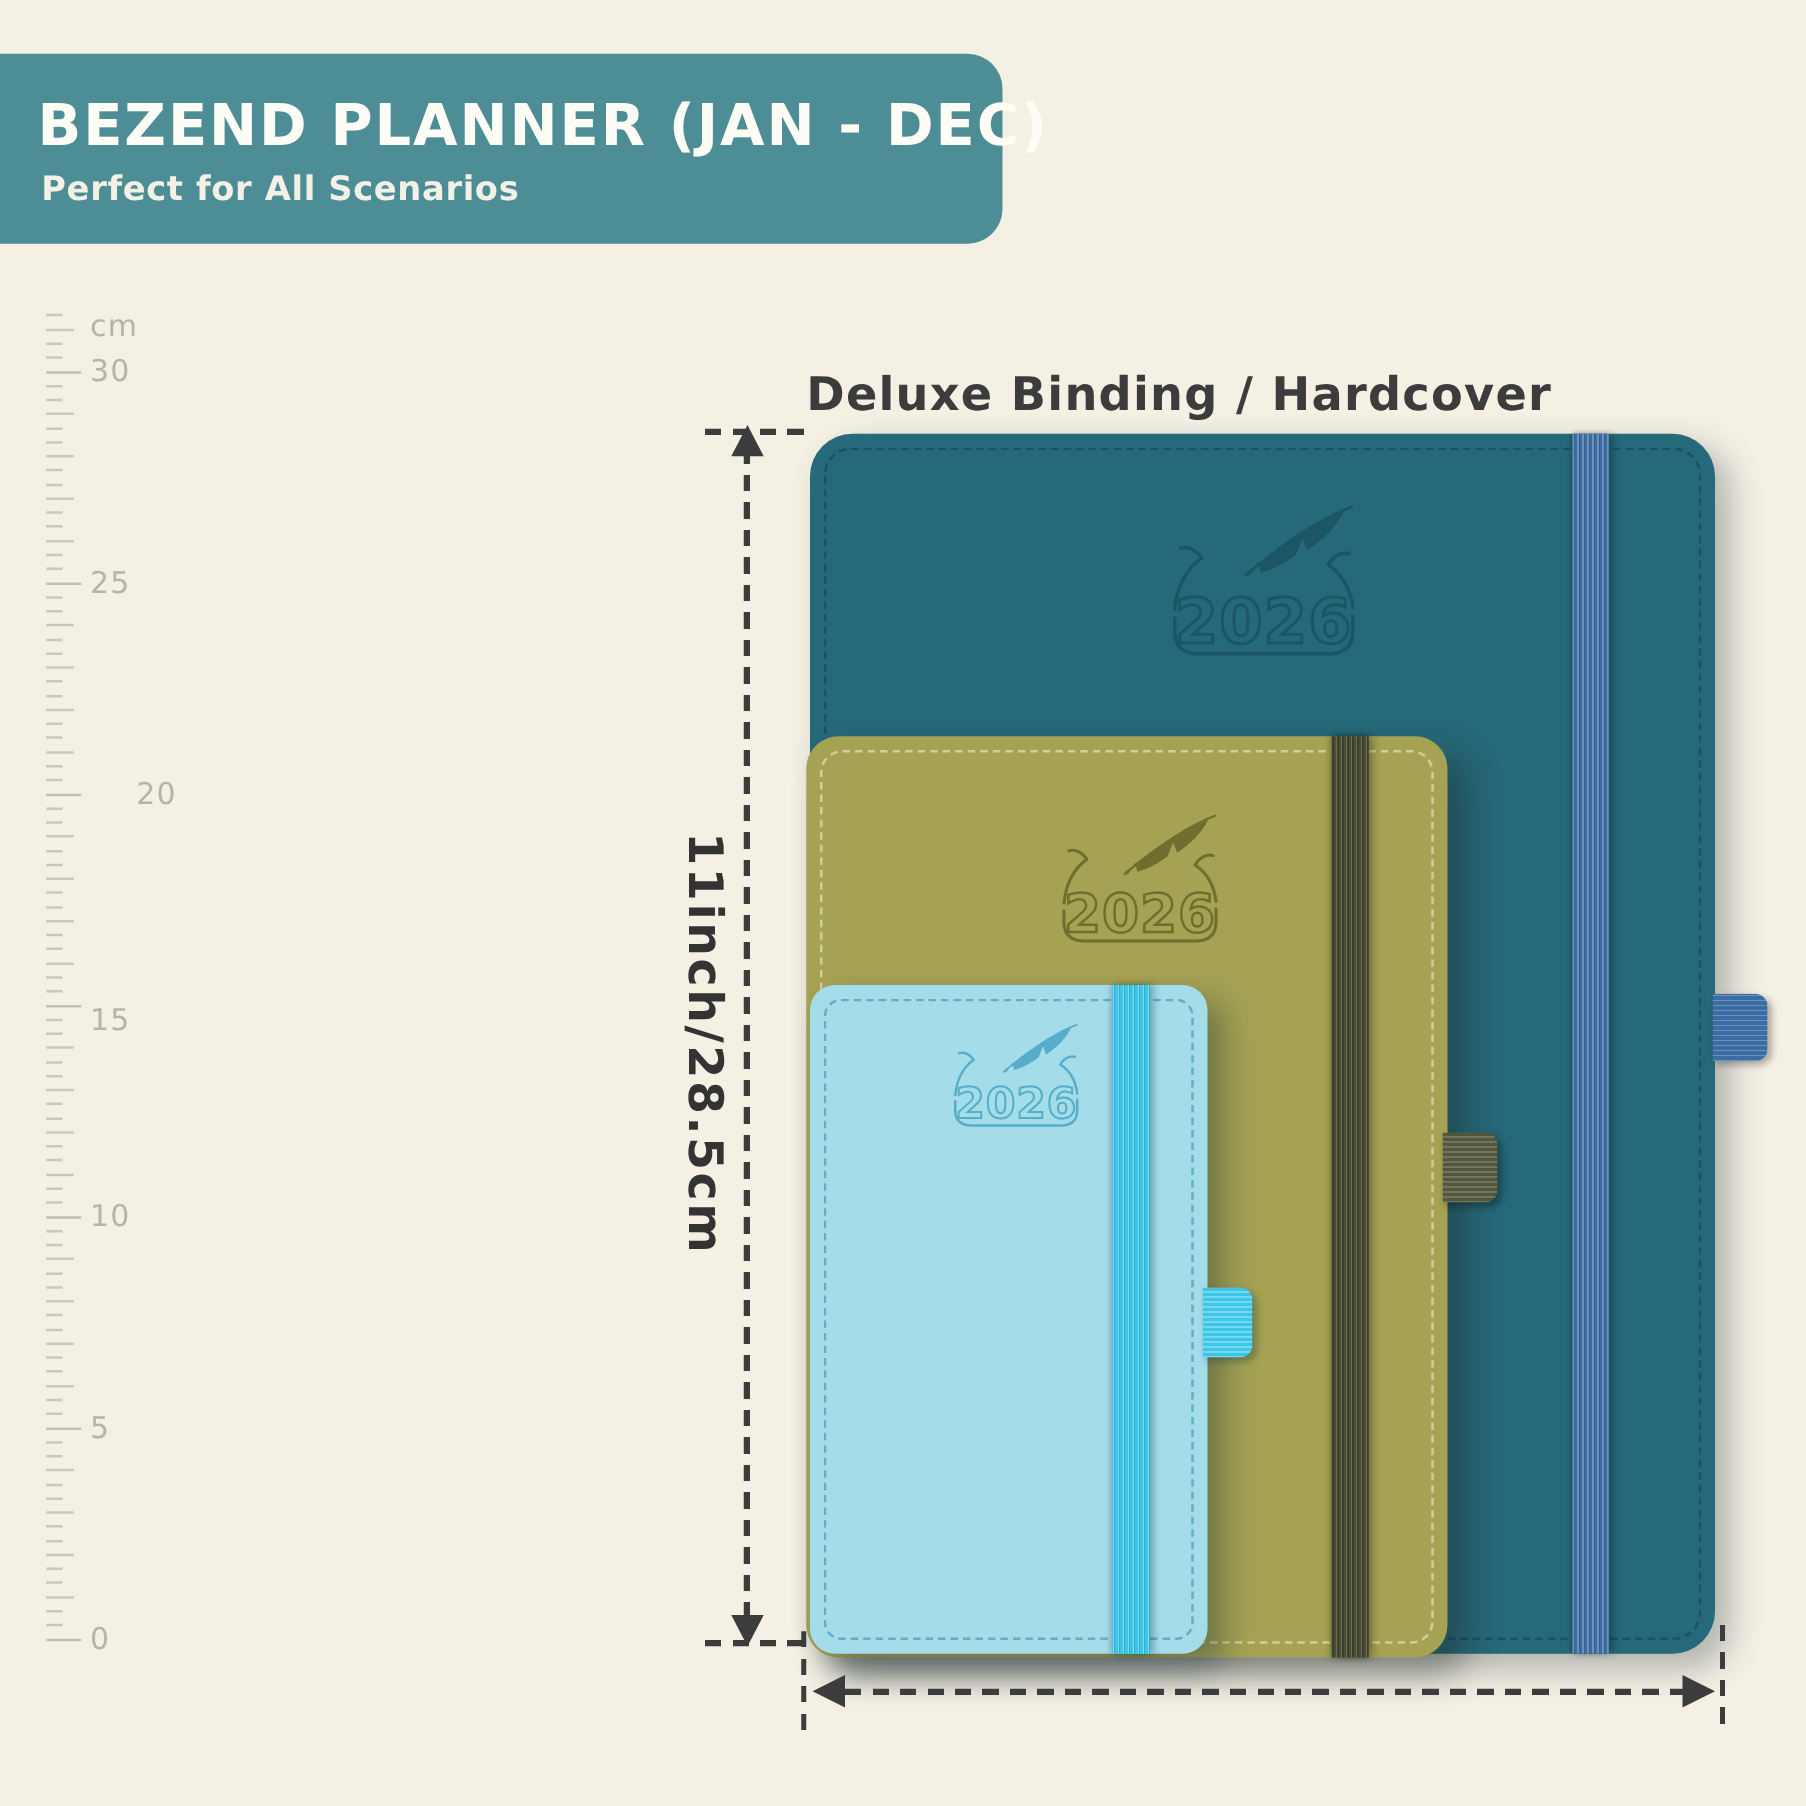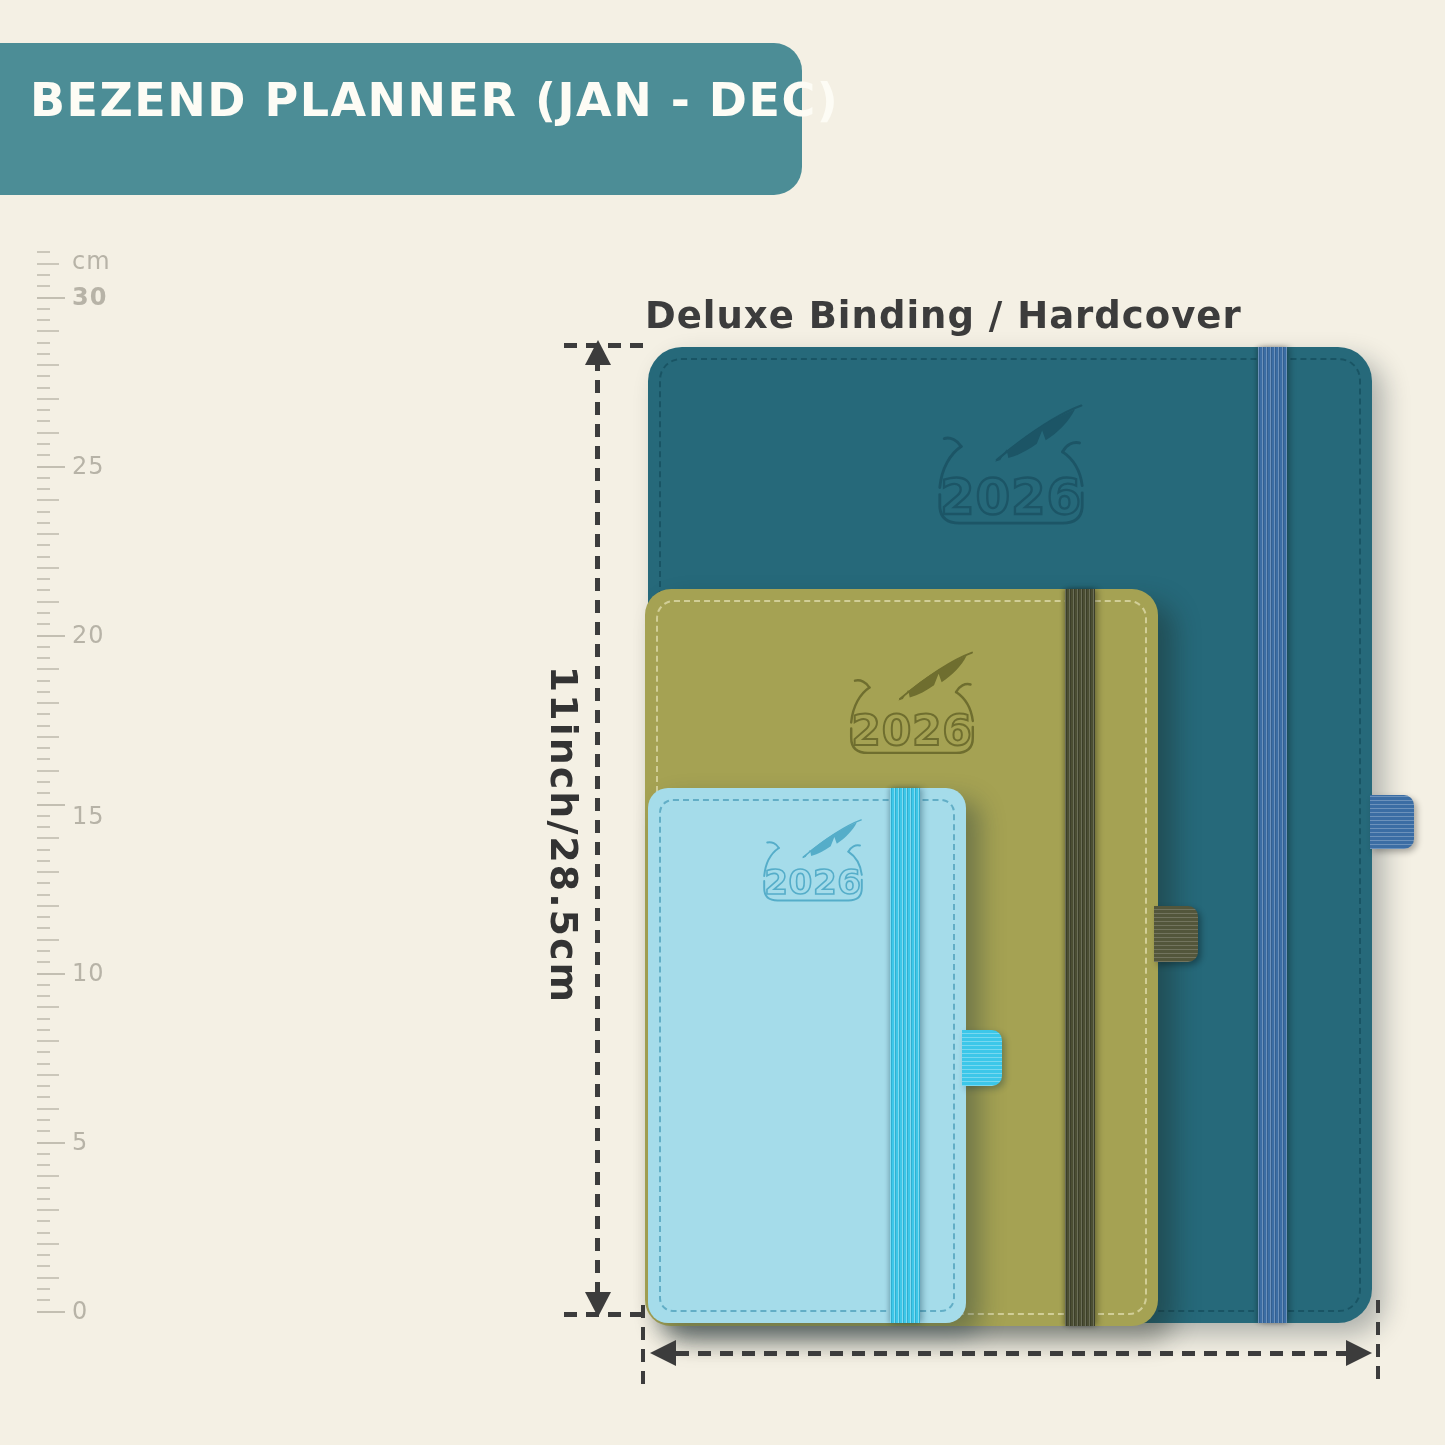--- a/index.html
+++ b/index.html
@@ -19,21 +19,21 @@
            letter-spacing:1px;white-space:nowrap;}
   #feature1{top:241px;}
   #feature2{top:294px;text-align:center;}
 
   
   .tick{position:absolute;left:37px;width:13px;height:2px;background:#cbc7ba;}
   .tick.mid{width:22px;}
   .tick.major{width:28px;background:#c3bfb2;}
   .ruler-label{position:absolute;left:72px;font-size:24px;color:#b7b3a7;letter-spacing:1px;}
   #rl-unit{top:247px;}
-  #rl-30{top:283px;font-weight:bold;} #rl-25{top:452px;} #rl-20{top:621px;} #rl-15{top:802px;}
+  #rl-30{top:283px;} #rl-25{top:452px;} #rl-20{top:621px;margin-left:37px;} #rl-15{top:802px;}
   #rl-10{top:959px;} #rl-5{top:1128px;} #rl-0{top:1297px;}
 
   
   #phone{position:absolute;left:190px;top:823px;width:242px;height:478px;
          border:2px solid #dcd8cb;border-radius:56px;}
   #phone .screen{position:absolute;inset:7px;border:2px solid #e2decf;border-radius:48px;}
   #phone .island{position:absolute;left:50%;top:14px;transform:translateX(-50%);
          width:72px;height:18px;border:2px solid #dcd8cb;border-radius:11px;}
   #phone .phone-label{position:absolute;left:0;right:0;top:222px;text-align:center;
          font-size:30px;color:#cfcbbe;letter-spacing:1px;}
@@ -111,20 +111,21 @@
   #dim-hlabel{left:1008px;top:1382px;transform:translate(-50%,-50%);
       font-size:44px;font-weight:600;color:#333;letter-spacing:2px;white-space:nowrap;}
 </style>
 </head>
 <body>
 
 <div id="canvas">
 
   <div id="banner">
     <div class="banner-title">BEZEND PLANNER (JAN - DEC)</div>
+    <div class="banner-sub">Perfect for All Scenarios</div>
   </div>
 
   <div class="feature" id="feature2">Deluxe Binding / Hardcover</div>
 
   <div id="ruler-ticks">
       <div class="tick major" style="top: 1310.5px;"></div>
       <div class="tick" style="top: 1299.23px;"></div>
       <div class="tick" style="top: 1287.97px;"></div>
       <div class="tick mid" style="top: 1276.7px;"></div>
       <div class="tick" style="top: 1265.44px;"></div>

